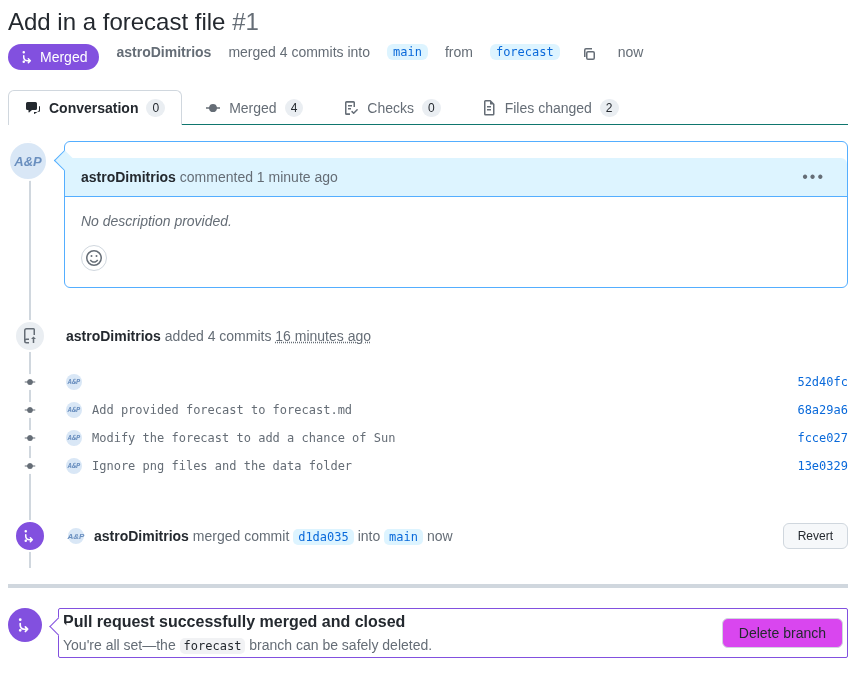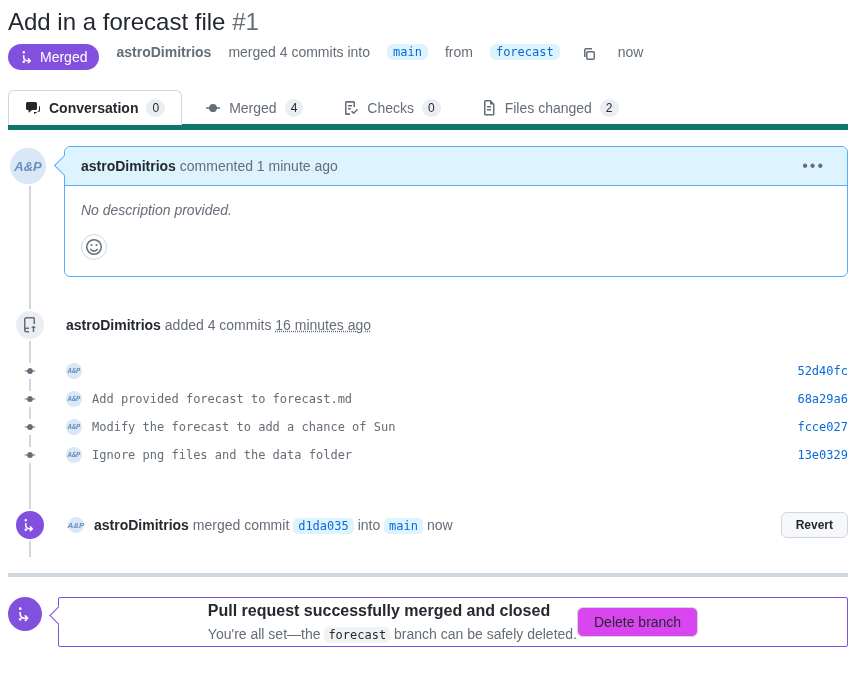--- a/index.html
+++ b/index.html
@@ -22,21 +22,21 @@
     }
     .meta-text { color: #656d76; }
     .author-link { color: #656d76; font-weight: 600; }
     .branch-label {
       background: #ddf4ff; color: #0969da; border-radius: 6px;
       padding: 1px 6px; font-family: ui-monospace, SFMono-Regular, Menlo, monospace;
       font-size: 12px;
     }
     .copy-btn { color: #656d76; padding: 2px 4px; display: inline-flex; align-items: center; cursor: pointer; }
 
-    .tabnav { border-bottom: 6px solid #0f766e; display: flex; gap: 6px; margin-bottom: 16px; }
+    .tabnav { border-bottom: 1px solid #0f766e; display: flex; gap: 6px; margin-bottom: 16px; }
     .tab {
       padding: 8px 16px; display: flex; align-items: center; gap: 8px;
       font-size: 14px; color: #656d76; cursor: pointer;
       border: 1px solid transparent; border-bottom: none;
       border-top-left-radius: 6px; border-top-right-radius: 6px;
       margin-bottom: -1px;
     }
     .tab.selected {
       background: #fff; border-color: #d0d7de; color: #24292f; font-weight: 600;
     }
@@ -78,21 +78,21 @@
       margin-bottom: 24px;
     }
     .comment-box::before {
       content: ""; position: absolute; left: -8px; top: 11px;
       width: 14px; height: 14px; background: #ddf4ff; border-left: 1px solid #54aeff;
       border-bottom: 1px solid #54aeff; transform: rotate(45deg);
     }
     .comment-header {
       background: #ddf4ff; padding: 10px 16px; border-bottom: 1px solid #54aeff;
       border-top-left-radius: 6px; border-top-right-radius: 6px;
-      display: flex; align-items: center; justify-content: space-between;
+      display: flex; align-items: center; justify-content: space-between; margin-top: 16px;
     }
     .comment-header .left { color: #656d76; }
     .comment-header .left .user { font-weight: 600; color: #24292f; }
     .comment-body { padding: 16px; }
     .desc { color: #656d76; font-style: italic; margin-bottom: 16px; }
     .react-btn {
       width: 26px; height: 26px; border: 1px solid #d0d7de; border-radius: 50%;
       display: flex; align-items: center; justify-content: center; color: #656d76;
       cursor: pointer;
     }
@@ -120,35 +120,35 @@
     .commit-msg { color: #656d76; flex: 1; display: flex; align-items: center; gap: 10px; }
     .commit-sha { color: #0969da; font-family: ui-monospace, monospace; }
     .commit-code-label {
       background: #ddf4ff; color: #0969da; font-family: ui-monospace, monospace;
       font-size: 12px; padding: 1px 5px; border-radius: 5px;
     }
 
     .merge-event-row { display: flex; align-items: center; padding: 16px 0; }
     .revert-btn {
       margin-left: auto; padding: 5px 14px; border: 1px solid #d0d7de;
-      border-radius: 6px; background: #f6f8fa; font-size: 12px; font-weight: 700;
+      border-radius: 6px; background: #f6f8fa; font-size: 12px; font-weight: 400;
       cursor: pointer; color: #24292f;
     }
 
     .thick-divider { height: 4px; background: #d0d7de; border: none; margin: 16px 0 20px 0; }
 
     .merged-box-row { display: flex; align-items: flex-start; gap: 16px; }
     .merged-badge {
       width: 34px; height: 34px; border-radius: 50%; background: #8250df;
       color: #fff; display: flex; align-items: center; justify-content: center;
       flex: 0 0 34px;
     }
     .merged-box {
       flex: 1; border: 1px solid #8250df; border-radius: 2px; padding: 4px;
-      display: flex; align-items: center; justify-content: center; position: relative;
+      display: flex; align-items: center; justify-content: space-between; position: relative;
     }
     .merged-box::before {
       content: ""; position: absolute; left: -7px; top: 11px;
       width: 12px; height: 12px; background: #fff; border-left: 1px solid #8250df;
       border-bottom: 1px solid #8250df; transform: rotate(45deg);
     }
     .merged-box .title2 { font-weight: 600; font-size: 16px; margin-bottom: 6px; }
     .merged-box .sub { color: #656d76; }
     .code-inline {
       background: #f1f2f4; color: #24292f; font-family: ui-monospace, monospace;

